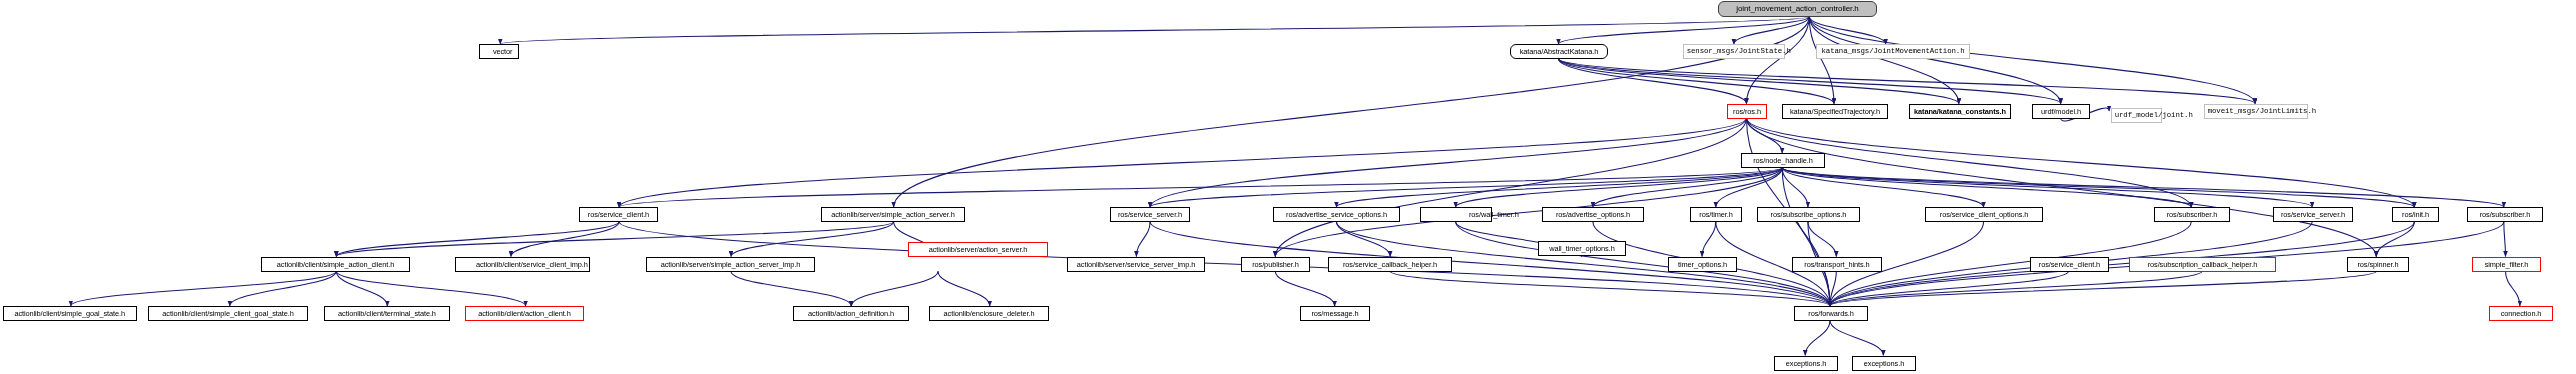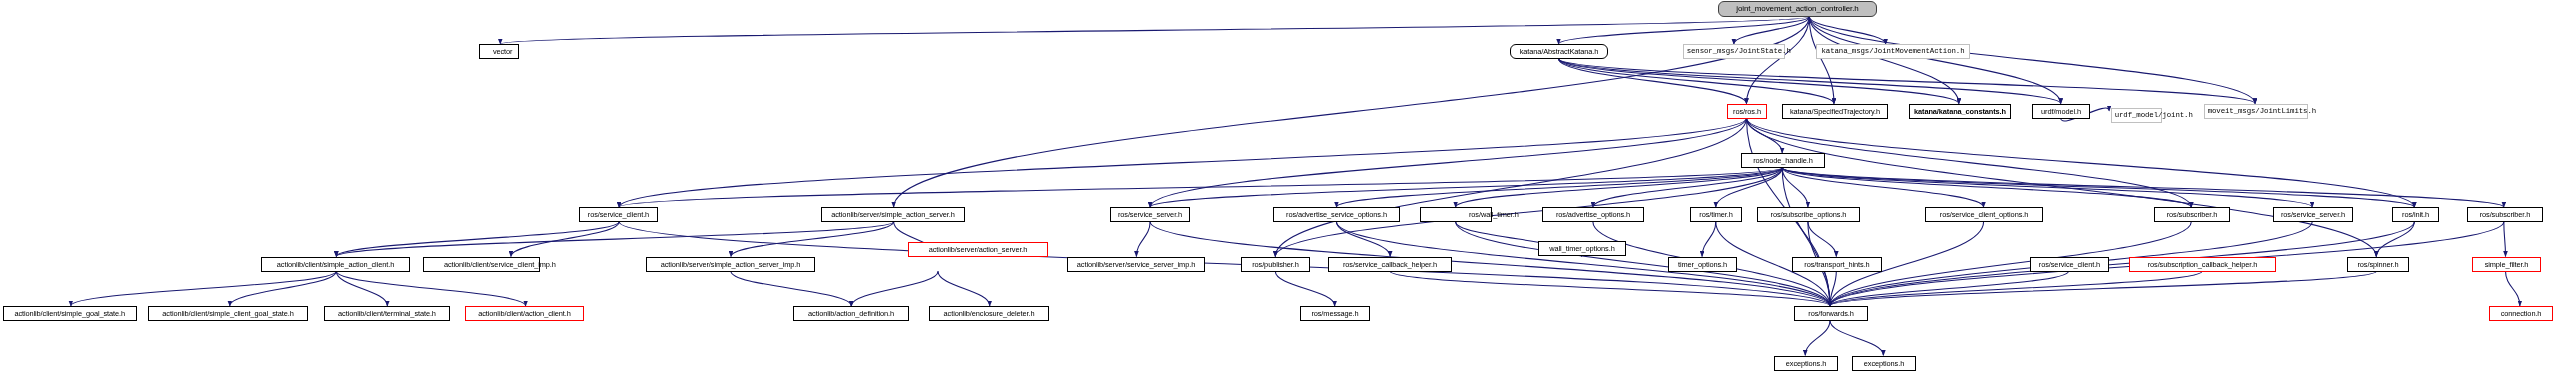--- a/index.html
+++ b/index.html
@@ -148,21 +148,21 @@
       <div class="node" style="left: 1420px; top: 207px; width: 72px; padding-left: 48px;">ros/wall_timer.h</div>
       <div class="node" style="left: 1542px; top: 207px; width: 102px;">ros/advertise_options.h</div>
       <div class="node" style="left: 1690px; top: 207px; width: 52px;">ros/timer.h</div>
       <div class="node" style="left: 1757px; top: 207px; width: 103px;">ros/subscribe_options.h</div>
       <div class="node" style="left: 1925px; top: 207px; width: 118px;">ros/service_client_options.h</div>
       <div class="node" style="left: 2154px; top: 207px; width: 76px;">ros/subscriber.h</div>
       <div class="node" style="left: 2273px; top: 207px; width: 80px;">ros/service_server.h</div>
       <div class="node" style="left: 2392px; top: 207px; width: 47px;">ros/init.h</div>
       <div class="node" style="left: 2467px; top: 207px; width: 76px;">ros/subscriber.h</div>
       <div class="node" style="left: 261px; top: 257px; width: 149px;">actionlib/client/simple_action_client.h</div>
-      <div class="node" style="left: 423px; top: 257px; width: 117px; padding-left: 20px;">actionlib/client/service_client_imp.h</div>
+      <div class="node" style="left: 455px; top: 257px; width: 135px; padding-left: 20px;">actionlib/client/service_client_imp.h</div>
       <div class="node" style="left: 646px; top: 257px; width: 169px;">actionlib/server/simple_action_server_imp.h</div>
       <div class="node red" style="left: 876px; top: 242px; width: 140px; margin-left: 32px;">actionlib/server/action_server.h</div>
       <div class="node" style="left: 1067px; top: 257px; width: 138px;">actionlib/server/service_server_imp.h</div>
       <div class="node" style="left: 1241px; top: 257px; width: 69px;">ros/publisher.h</div>
       <div class="node" style="left: 1328px; top: 257px; width: 124px;">ros/service_callback_helper.h</div>
       <div class="node" style="left: 1538px; top: 241px; width: 88px;">wall_timer_options.h</div>
       <div class="node" style="left: 1668px; top: 257px; width: 69px;">timer_options.h</div>
       <div class="node" style="left: 1792px; top: 257px; width: 90px;">ros/transport_hints.h</div>
       <div class="node" style="left: 2030px; top: 257px; width: 79px;">ros/service_client.h</div>
       <div class="node red" style="left: 2129px; top: 257px; width: 147px; text-align: center;">ros/subscription_callback_helper.h</div>

